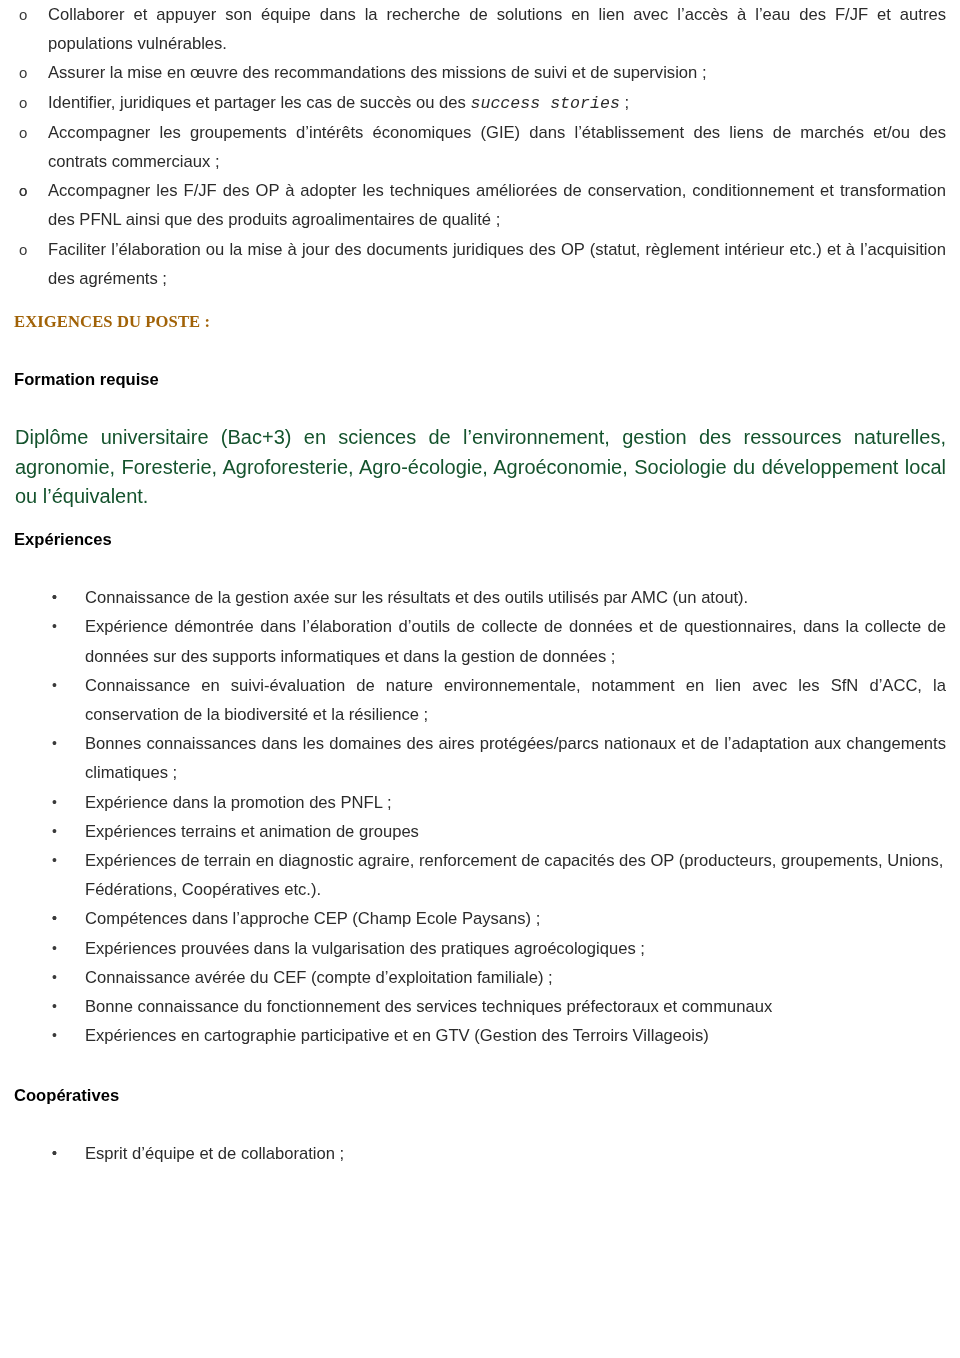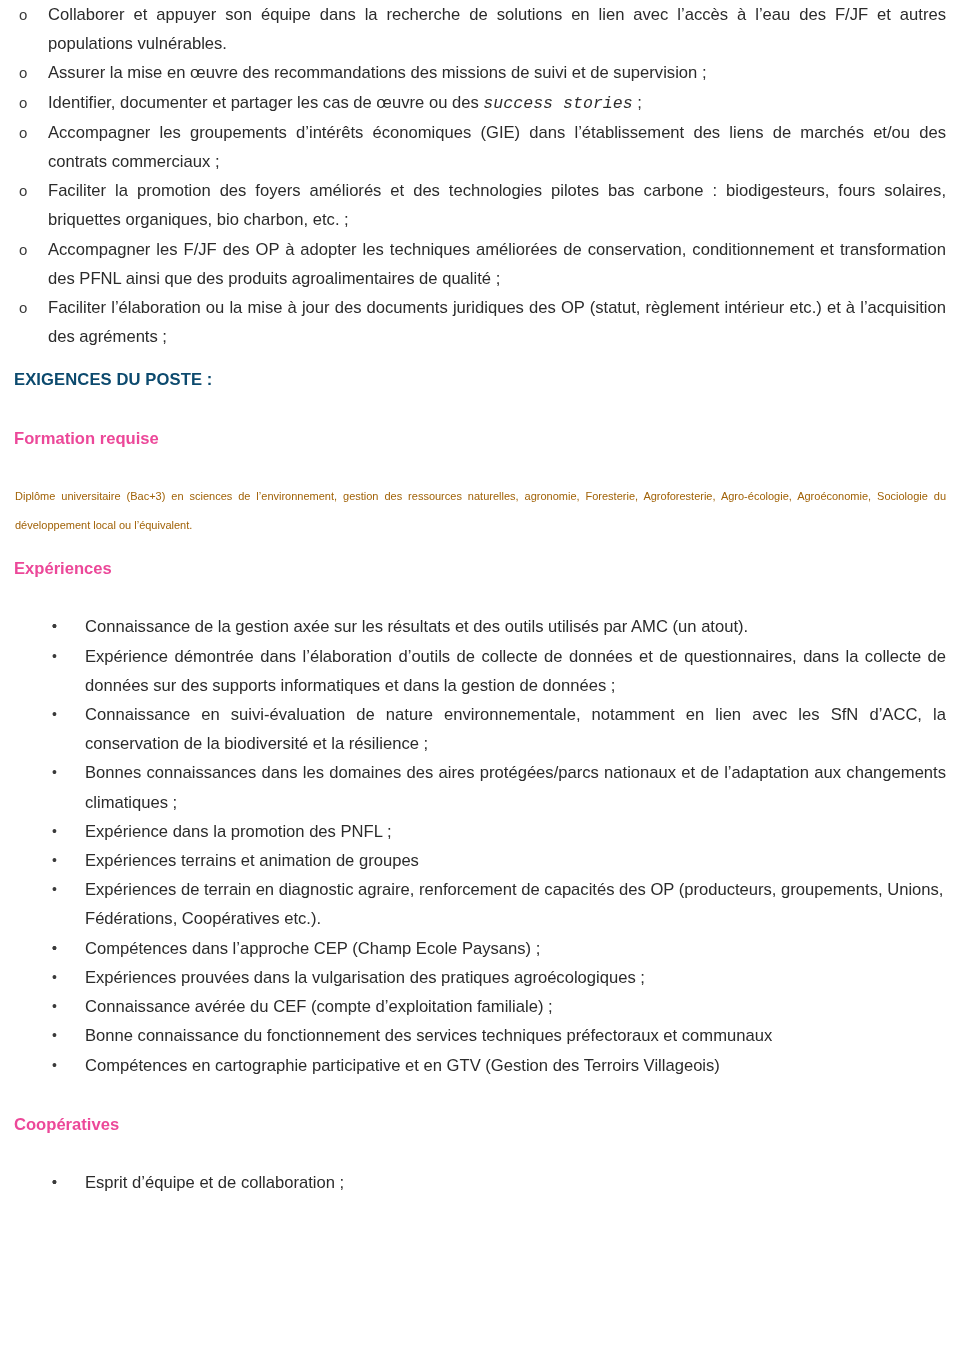--- a/index.html
+++ b/index.html
@@ -75,41 +75,42 @@
     text-align: left !important;
   }
 
   
   .heading-main {
     margin: 0;
     padding: 0 0 0 14px;
     font-size: 16.6px;
     font-weight: bold;
     line-height: 29.2px;
-    color: #0c4a6e;
+    color: #a16207;
     letter-spacing: 0.1px;
+    font-family: Liberation Serif, serif;
   }
   .heading-sub {
     margin: 0;
     padding: 0 0 0 14px;
     font-size: 16.6px;
     font-weight: bold;
     line-height: 29.2px;
-    color: #ec4899;
+    color: #000000;
   }
 
   
   .para {
     margin: 0;
     padding: 0 14px 0 15px;
-    font-size: 11px;
+    font-size: 20px;
     line-height: 29.2px;
     text-align: justify;
     text-justify: inter-word;
-    color: #a16207;
+    color: #14532d;
   }
 
   .spacer-sm { height: 14px; }
   .spacer-md { height: 29px; }
   .spacer-lg { height: 30px; }
 
   em.ital { font-style: italic; font-family: Liberation Mono, monospace; }
 </style>
 </head>
 <body>
@@ -120,29 +121,28 @@
     <li>
       <span class="marker">o</span>
       <span>Collaborer et appuyer son équipe dans la recherche de solutions en lien avec l’accès à l’eau des F/JF et autres populations vulnérables.</span>
     </li>
     <li class="nojustify">
       <span class="marker">o</span>
       <span>Assurer la mise en œuvre des recommandations des missions de suivi et de supervision ;</span>
     </li>
     <li class="nojustify">
       <span class="marker">o</span>
-      <span>Identifier, documenter et partager les cas de œuvre ou des </span><em class="ital">success stories</em><span> ;</span>
+      <span>Identifier, juridiques et partager les cas de succès ou des </span><em class="ital">success stories</em><span> ;</span>
     </li>
     <li>
       <span class="marker">o</span>
       <span>Accompagner les groupements d’intérêts économiques (GIE) dans l’établissement des liens de marchés et/ou des contrats commerciaux ;</span>
     </li>
     <li>
       <span class="marker">o</span>
-      <span>Faciliter la promotion des foyers améliorés et des technologies pilotes bas carbone : biodigesteurs, fours solaires, briquettes organiques, bio charbon, etc. ;</span>
     </li>
     <li>
       <span class="marker">o</span>
       <span>Accompagner les F/JF des OP à adopter les techniques améliorées de conservation, conditionnement et transformation des PFNL ainsi que des produits agroalimentaires de qualité ;</span>
     </li>
     <li>
       <span class="marker">o</span>
       <span>Faciliter l’élaboration ou la mise à jour des documents juridiques des OP (statut, règlement intérieur etc.) et à l’acquisition des agréments ;</span>
     </li>
   </ul>
@@ -211,21 +211,21 @@
     <li class="nojustify">
       <span class="marker">•</span>
       <span>Connaissance avérée du CEF (compte d’exploitation familiale) ;</span>
     </li>
     <li class="nojustify">
       <span class="marker">•</span>
       <span>Bonne connaissance du fonctionnement des services techniques préfectoraux et communaux</span>
     </li>
     <li class="nojustify">
       <span class="marker">•</span>
-      <span>Compétences en cartographie participative et en GTV (Gestion des Terroirs Villageois)</span>
+      <span>Expériences en cartographie participative et en GTV (Gestion des Terroirs Villageois)</span>
     </li>
   </ul>
 
   <div class="spacer-lg"></div>
 
   <div class="heading-sub">Coopératives</div>
 
   <div class="spacer-md"></div>
 
   <ul class="dot-list">

